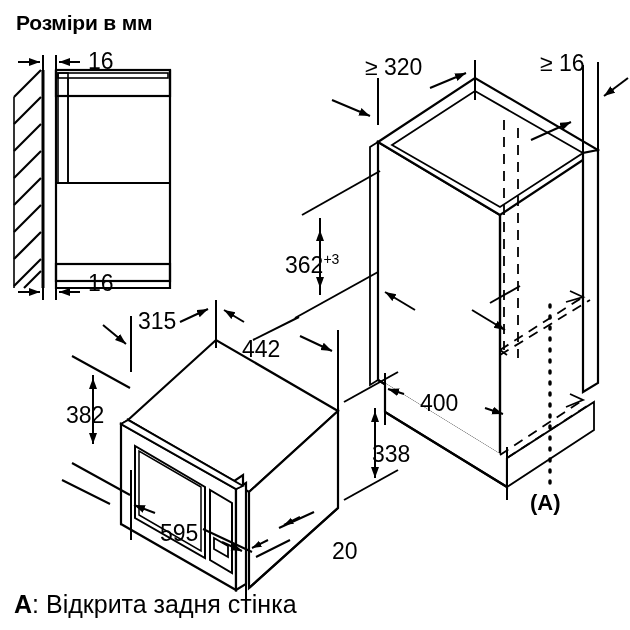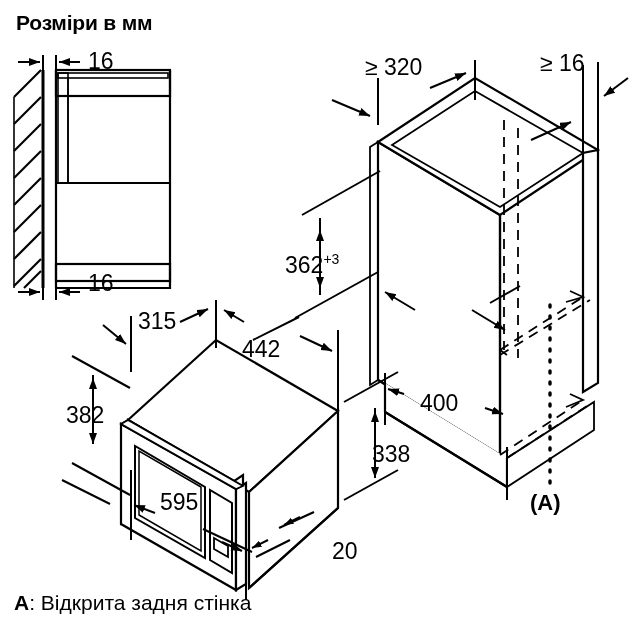--- a/index.html
+++ b/index.html
@@ -38,21 +38,21 @@
   .dim {
     font-size: 23px;
     font-weight: 400;
   }
   .dim-sup {
     font-size: 14px;
     vertical-align: super;
     font-weight: 400;
   }
   .caption {
-    font-size: 21px;
+    font-size: 25px;
     font-weight: 400;
   }
   .caption b {
     font-weight: 700;
   }
   .amark {
     font-size: 22px;
     font-weight: 700;
   }
   .ge {
@@ -292,21 +292,21 @@
   <div class="txt dim" style="left:420px; top:392px;">400</div>
 
   <div class="txt dim" style="left:138px; top:310px;text-align:right;">315</div>
 
   <div class="txt dim" style="left:242px; top:318px;margin-top:20px;">442</div>
 
   <div class="txt dim" style="left:66px; top:404px;">382</div>
 
   <div class="txt dim" style="left:352px; top:443px;margin-left:20px;">338</div>
 
-  <div class="txt dim" style="left:160px; top:491px;">595</div>
+  <div class="txt dim" style="left:160px; top:522px;">595</div>
 
   <div class="txt dim" style="left:332px; top:540px;">20</div>
 
   <div class="txt amark" style="left:530px; top:492px;">(A)</div>
 
   <div class="txt caption" style="left:14px; top:592px;">
     <b>A</b><span>:</span>
     <span>Відкрита задня стінка</span>
   </div>
 

